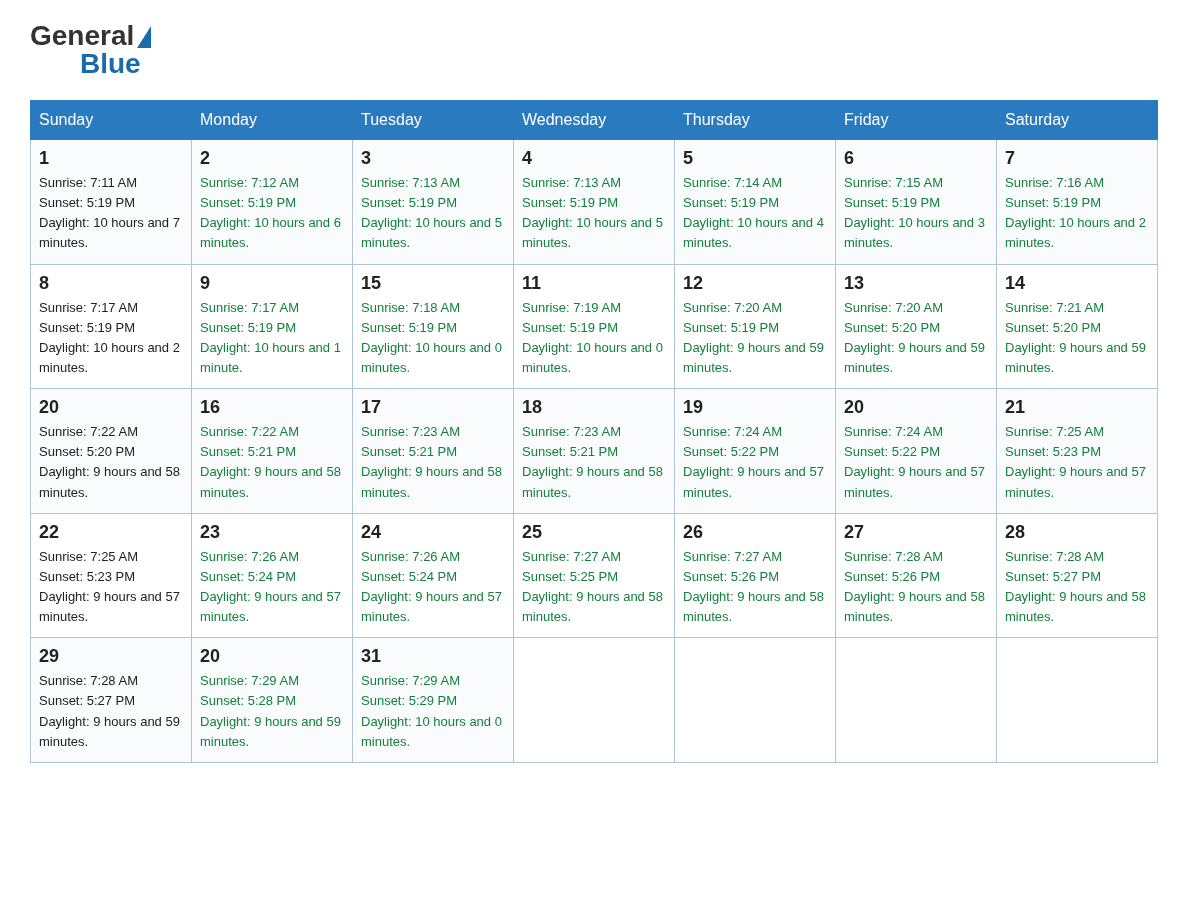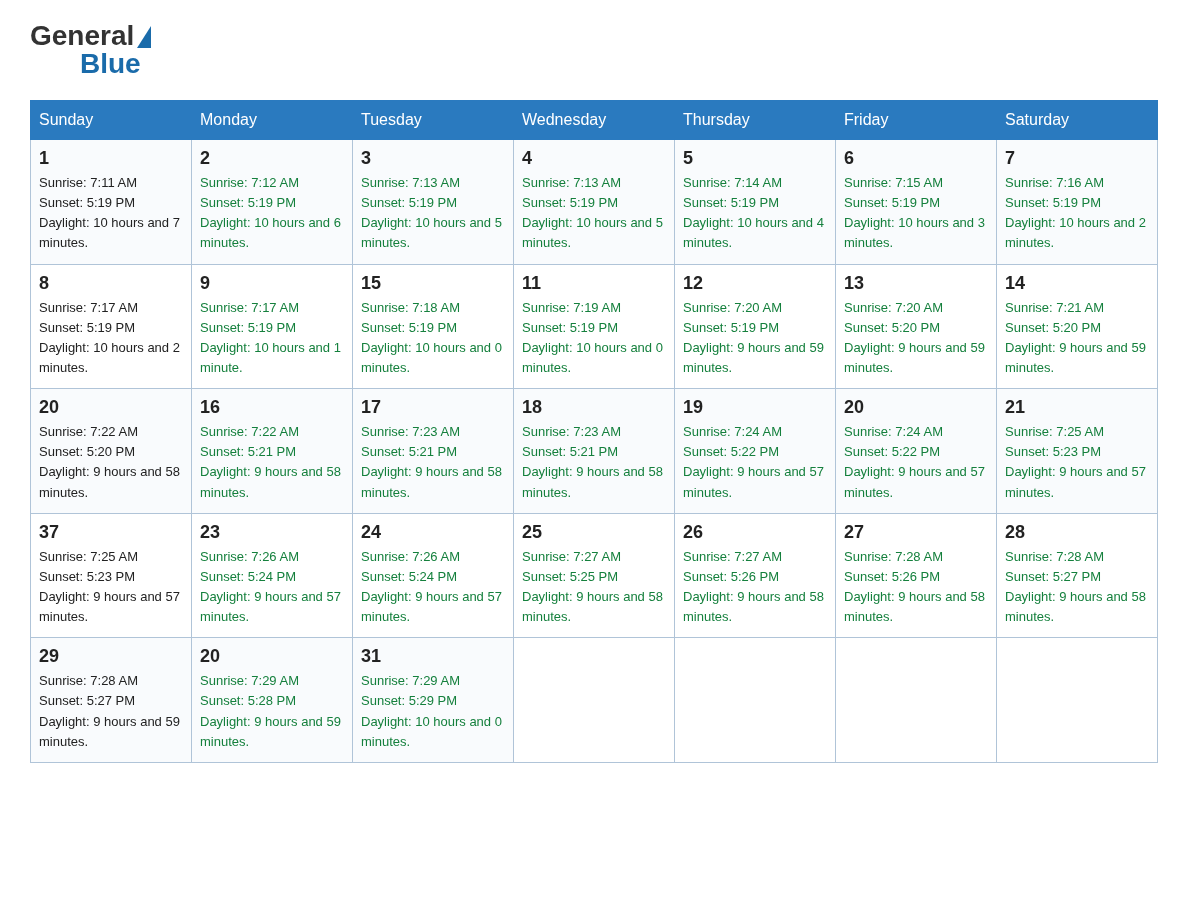--- a/index.html
+++ b/index.html
@@ -229,21 +229,21 @@
           <span class="day-number">20</span>
           <div class="day-info">Sunrise: 7:24 AM<br>Sunset: 5:22 PM<br>Daylight: 9 hours and 57 minutes.</div>
         </td>
         <td>
           <span class="day-number">21</span>
           <div class="day-info">Sunrise: 7:25 AM<br>Sunset: 5:23 PM<br>Daylight: 9 hours and 57 minutes.</div>
         </td>
       </tr>
       <tr>
         <td>
-          <span class="day-number">37</span>
+          <span class="day-number">22</span>
           <div class="day-info">Sunrise: 7:25 AM<br>Sunset: 5:23 PM<br>Daylight: 9 hours and 57 minutes.</div>
         </td>
         <td>
           <span class="day-number">23</span>
           <div class="day-info">Sunrise: 7:26 AM<br>Sunset: 5:24 PM<br>Daylight: 9 hours and 57 minutes.</div>
         </td>
         <td>
           <span class="day-number">24</span>
           <div class="day-info">Sunrise: 7:26 AM<br>Sunset: 5:24 PM<br>Daylight: 9 hours and 57 minutes.</div>
         </td>

